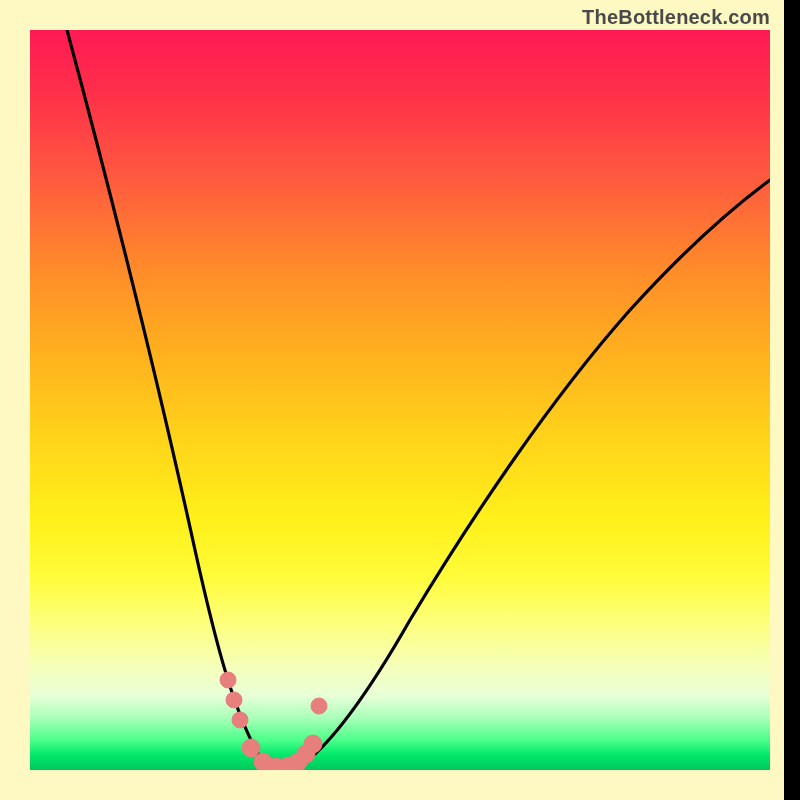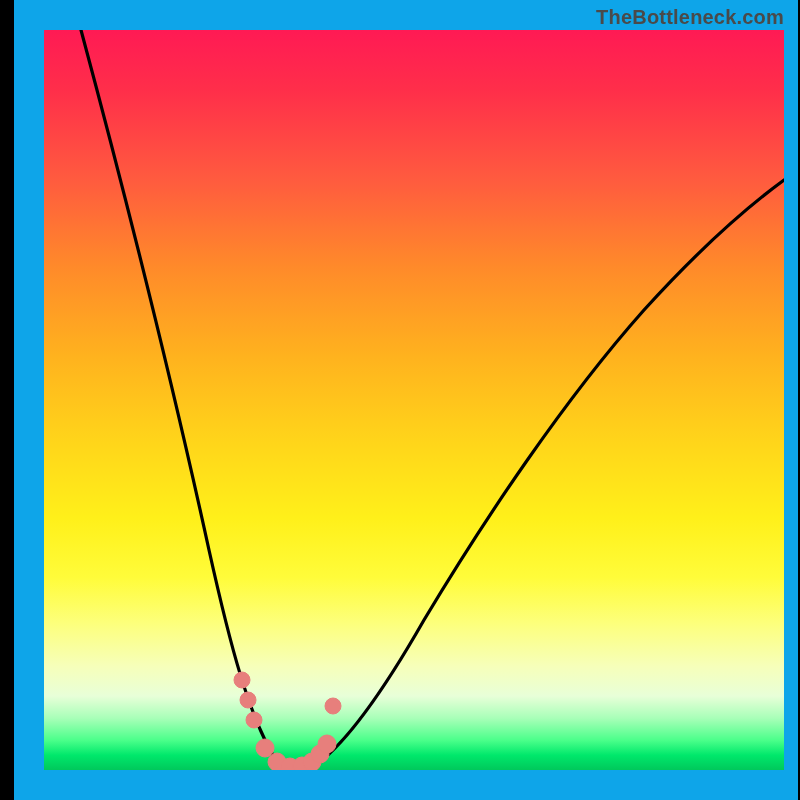--- a/index.html
+++ b/index.html
@@ -6,25 +6,25 @@
     margin: 0;
     padding: 0;
     width: 800px;
     height: 800px;
     background: #000;
     overflow: hidden;
     font-family: Arial, Helvetica, sans-serif;
   }
   .frame {
     position: absolute;
-    left: 14px;
+    left: 0;
     top: 0;
     width: 784px;
     height: 800px;
-    background: #0ea5e9;
+    background: #fef9c3;
   }
   .plot {
     position: absolute;
     left: 30px;
     top: 30px;
     width: 740px;
     height: 740px;
     overflow: hidden;
   }
   .gradient {

